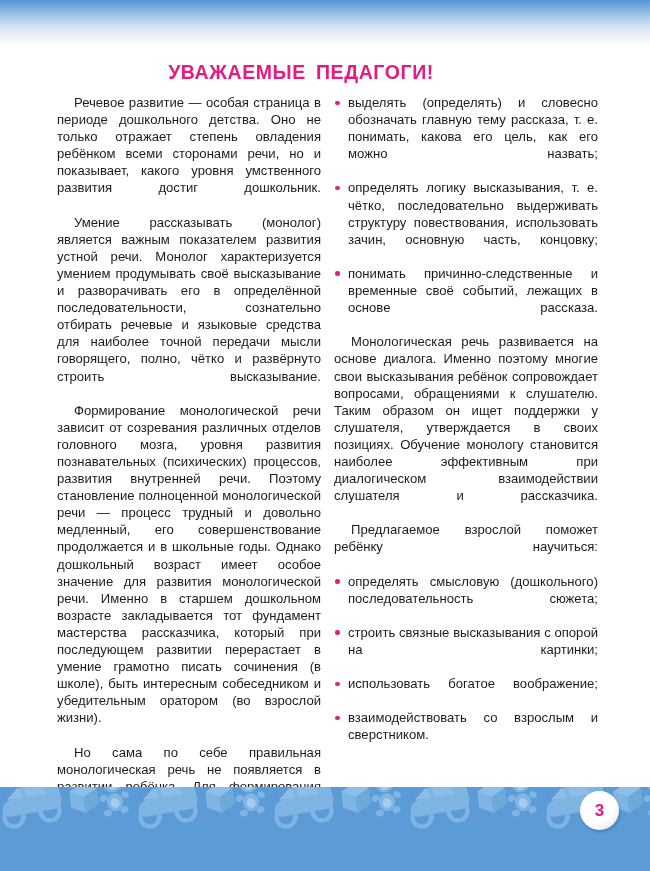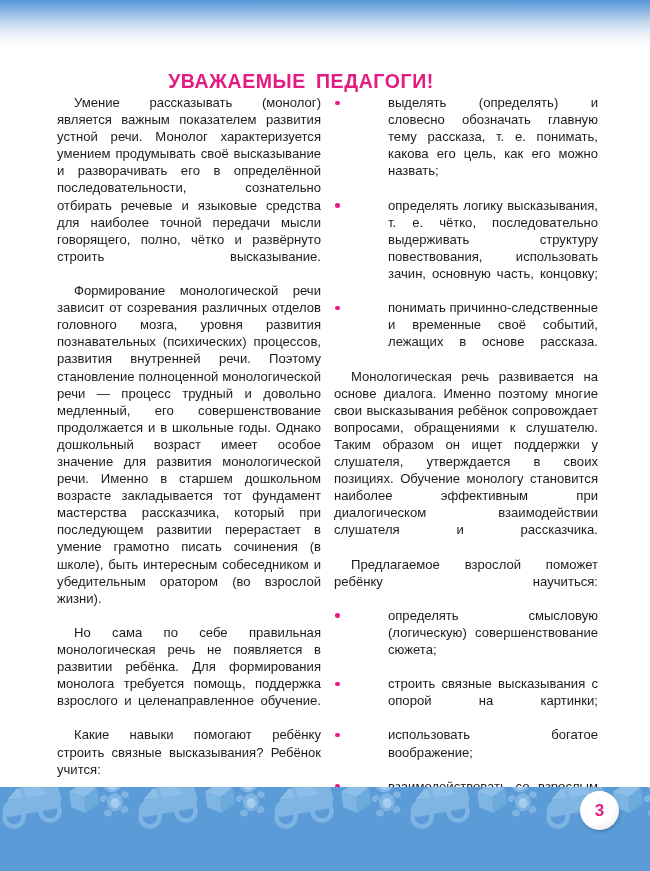--- a/index.html
+++ b/index.html
@@ -34,21 +34,21 @@
                  #7fb0e0 18%,
                  #b9d3ec 42%,
                  #e2ebf6 66%,
                  #f5f8fb 84%,
                  #ffffff 100%);
   }
 
   
   .title {
     position: absolute;
-    top: 70px;
+    top: 61px;
     left: 0;
     width: 602px;
     text-align: center;
     font-size: 19.5px;
     font-weight: bold;
     letter-spacing: 0.6px;
     color: #e41b80;
     font-family: "Liberation Sans", sans-serif;
   }
   .title .gap { display: inline-block; width: 10px; }
@@ -95,21 +95,21 @@
   }
   ul.blist li .dot {
     position: absolute;
     left: 1px;
     top: 6.5px;
     width: 4.5px;
     height: 4.5px;
     border-radius: 50%;
     background: #e41b80;
   }
-  ul.blist li .txt { display: block; margin-left: 40px; }
+  ul.blist li .txt { display: block; }
 
   
   .para::after, .blist li .txt::after {
     content: "";
     display: inline-block;
     width: 100%;
   }
 
   
   .footer-band {
@@ -163,20 +163,21 @@
 
   <div class="top-gradient"></div>
 
   <div class="title">
     <span>УВАЖАЕМЫЕ</span><span class="gap"></span><span>ПЕДАГОГИ!</span>
   </div>
 
   <div class="columns">
 
     <div class="col">
+      <p class="para">Речевое развитие — особая страница в периоде дошкольного детства. Оно не только отражает степень овладения ребёнком всеми сторонами речи, но и показывает, какого уровня умственного развития достиг дошкольник.</p>
       <p class="para">Умение рассказывать (монолог) является важным показателем развития устной речи. Монолог характеризуется умением продумывать своё высказывание и разворачивать его в определённой последовательности, сознательно отбирать речевые и языковые средства для наиболее точной передачи мысли говорящего, полно, чётко и развёрнуто строить высказывание.</p>
       <p class="para">Формирование монологической речи зависит от созревания различных отделов головного мозга, уровня развития познавательных (психических) процессов, развития внутренней речи. Поэтому становление полноценной монологической речи — процесс трудный и довольно медленный, его совершенствование продолжается и в школьные годы. Однако дошкольный возраст имеет особое значение для развития монологической речи. Именно в старшем дошкольном возрасте закладывается тот фундамент мастерства рассказчика, который при последующем развитии перерастает в умение грамотно писать сочинения (в школе), быть интересным собеседником и убедительным оратором (во взрослой жизни).</p>
       <p class="para">Но сама по себе правильная монологическая речь не появляется в развитии ребёнка. Для формирования монолога требуется помощь, поддержка взрослого и целенаправленное обучение.</p>
       <p class="para">Какие навыки помогают ребёнку строить связные высказывания? Ребёнок учится:</p>
     </div>
 
     <div class="col">
       <ul class="blist">
         <li>
             <span class="dot"></span>
@@ -191,21 +192,21 @@
             <span class="txt">понимать причинно-следственные и временные своё событий, лежащих в основе рассказа.</span>
           </li>
       </ul>
 
       <p class="para">Монологическая речь развивается на основе диалога. Именно поэтому многие свои высказывания ребёнок сопровождает вопросами, обращениями к слушателю. Таким образом он ищет поддержки у слушателя, утверждается в своих позициях. Обучение монологу становится наиболее эффективным при диалогическом взаимодействии слушателя и рассказчика.</p>
       <p class="para">Предлагаемое взрослой поможет ребёнку научиться:</p>
 
       <ul class="blist">
         <li>
             <span class="dot"></span>
-            <span class="txt">определять смысловую (логическую) совершенствование сюжета;</span>
+            <span class="txt">определять смысловую (дошкольного) последовательность сюжета;</span>
           </li>
         <li>
             <span class="dot"></span>
             <span class="txt">строить связные высказывания с опорой на картинки;</span>
           </li>
         <li>
             <span class="dot"></span>
             <span class="txt">использовать богатое воображение;</span>
           </li>
         <li>

